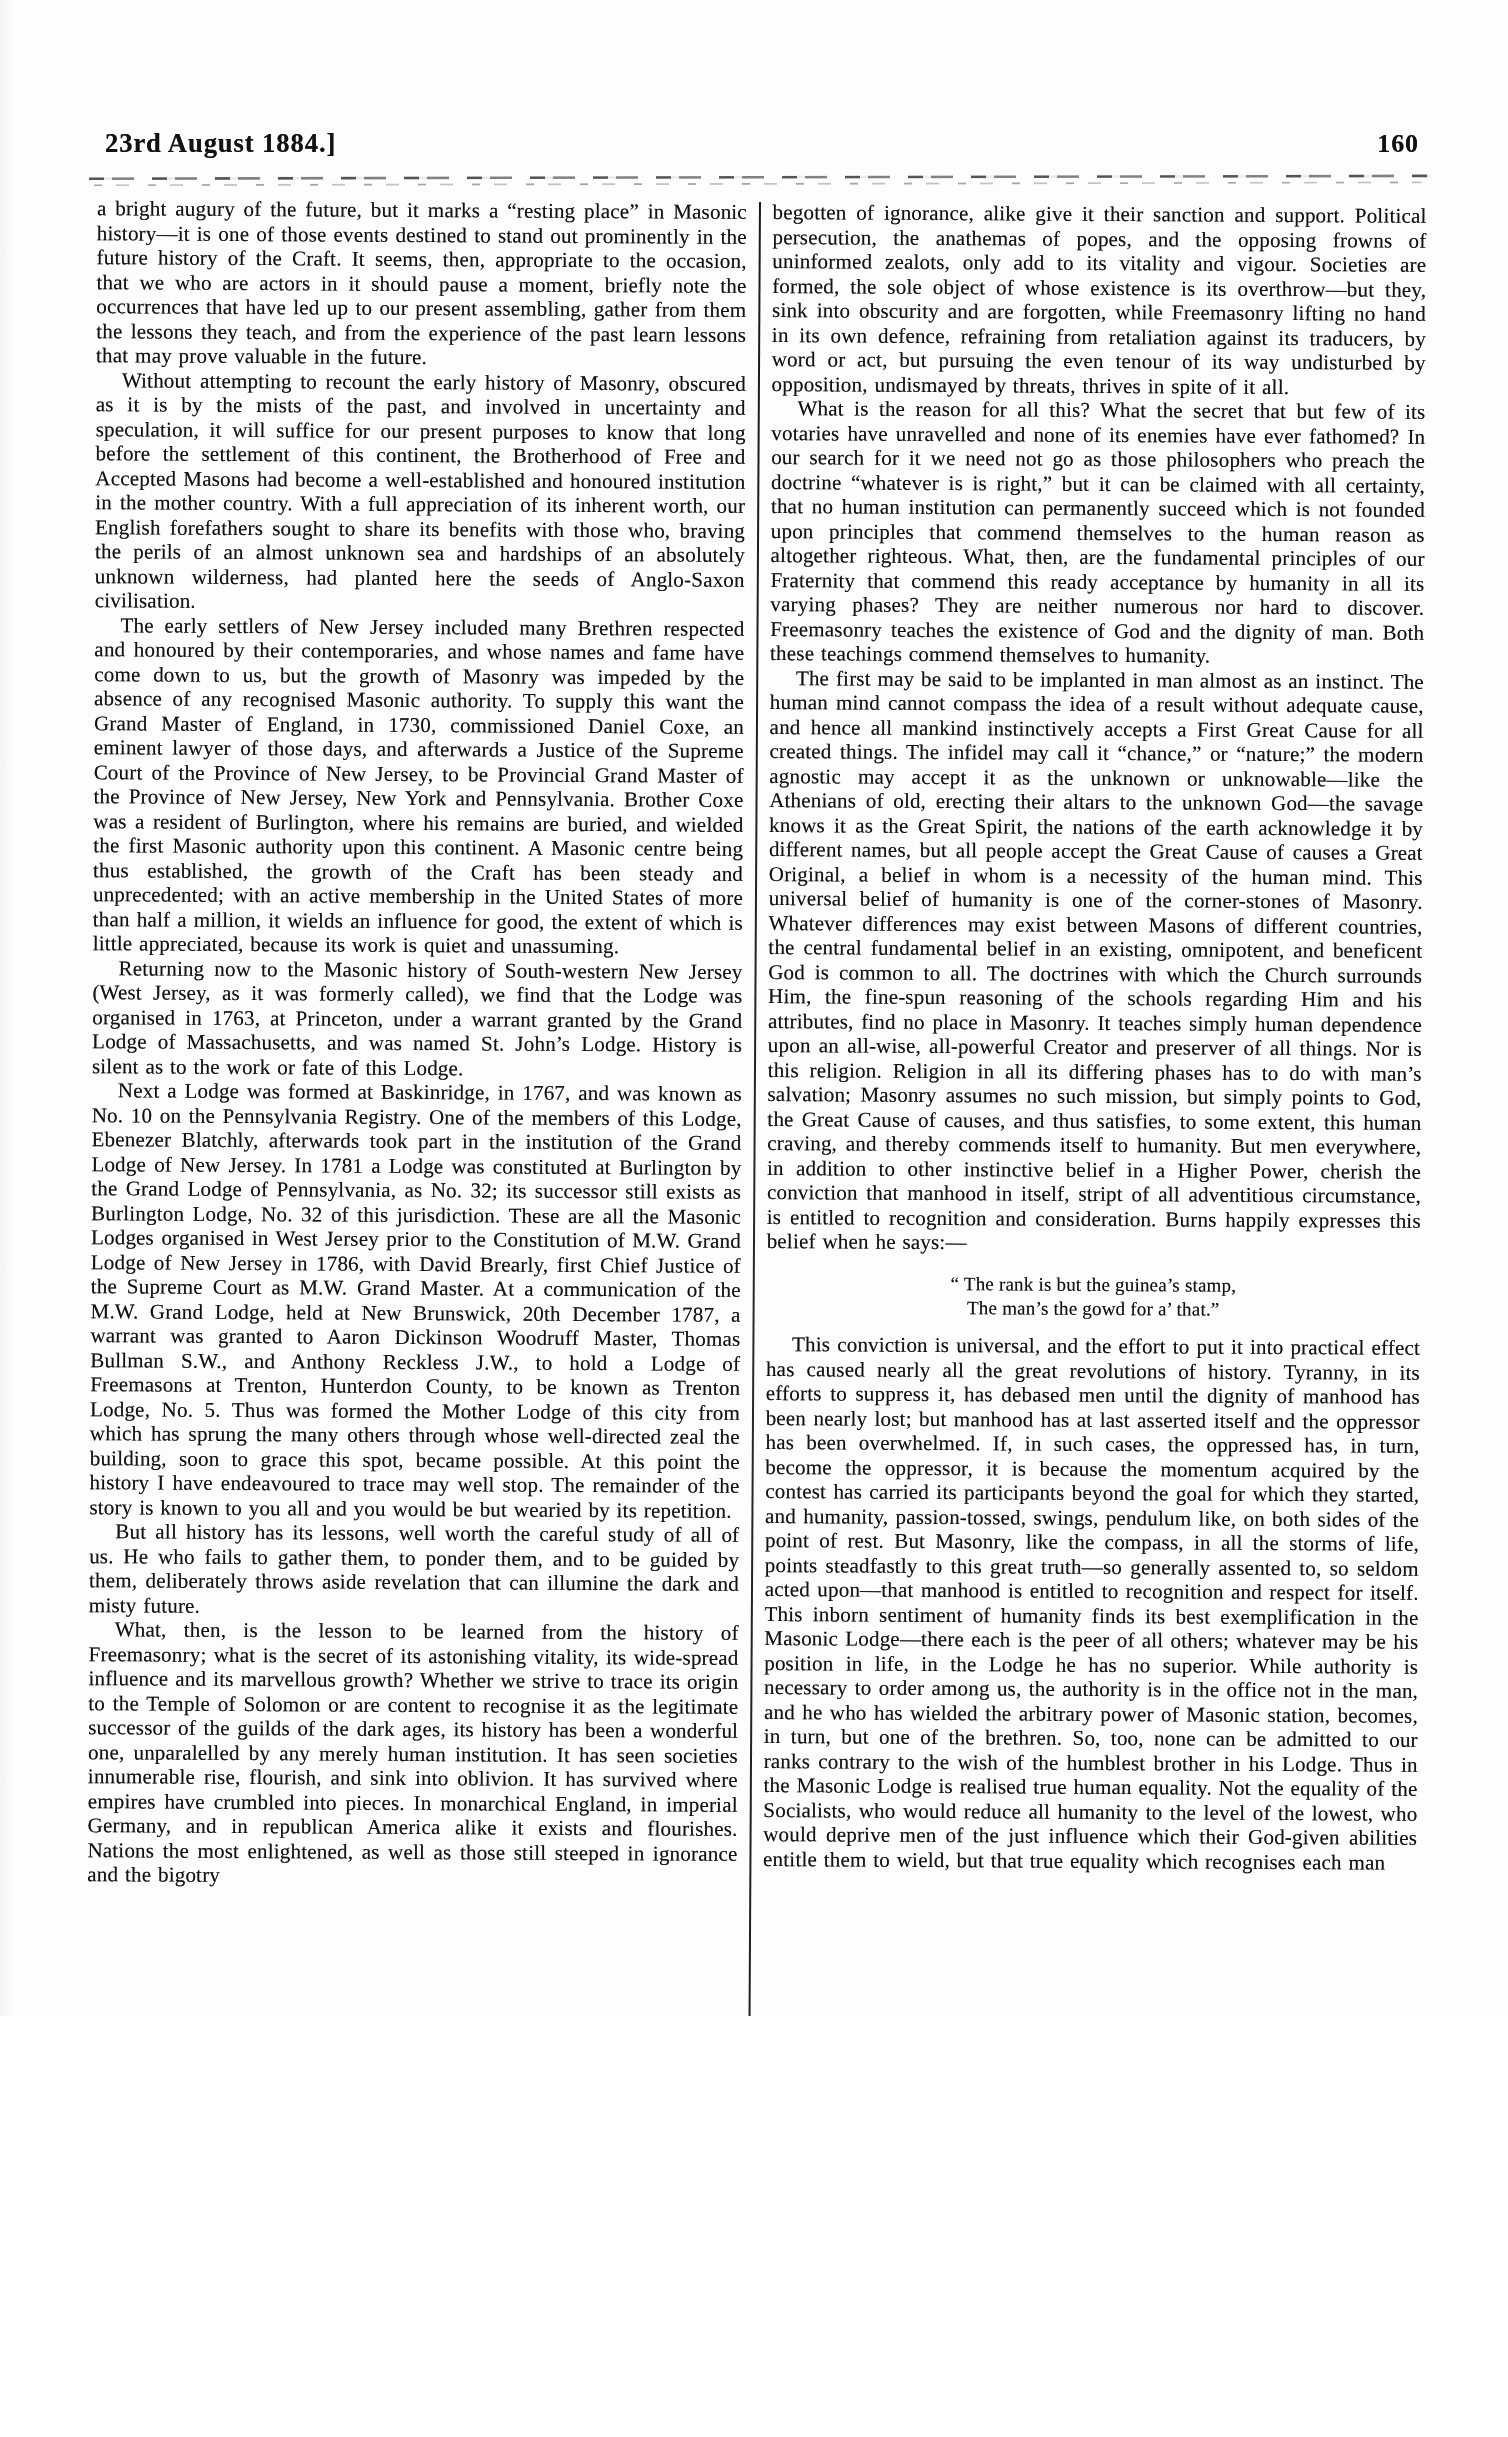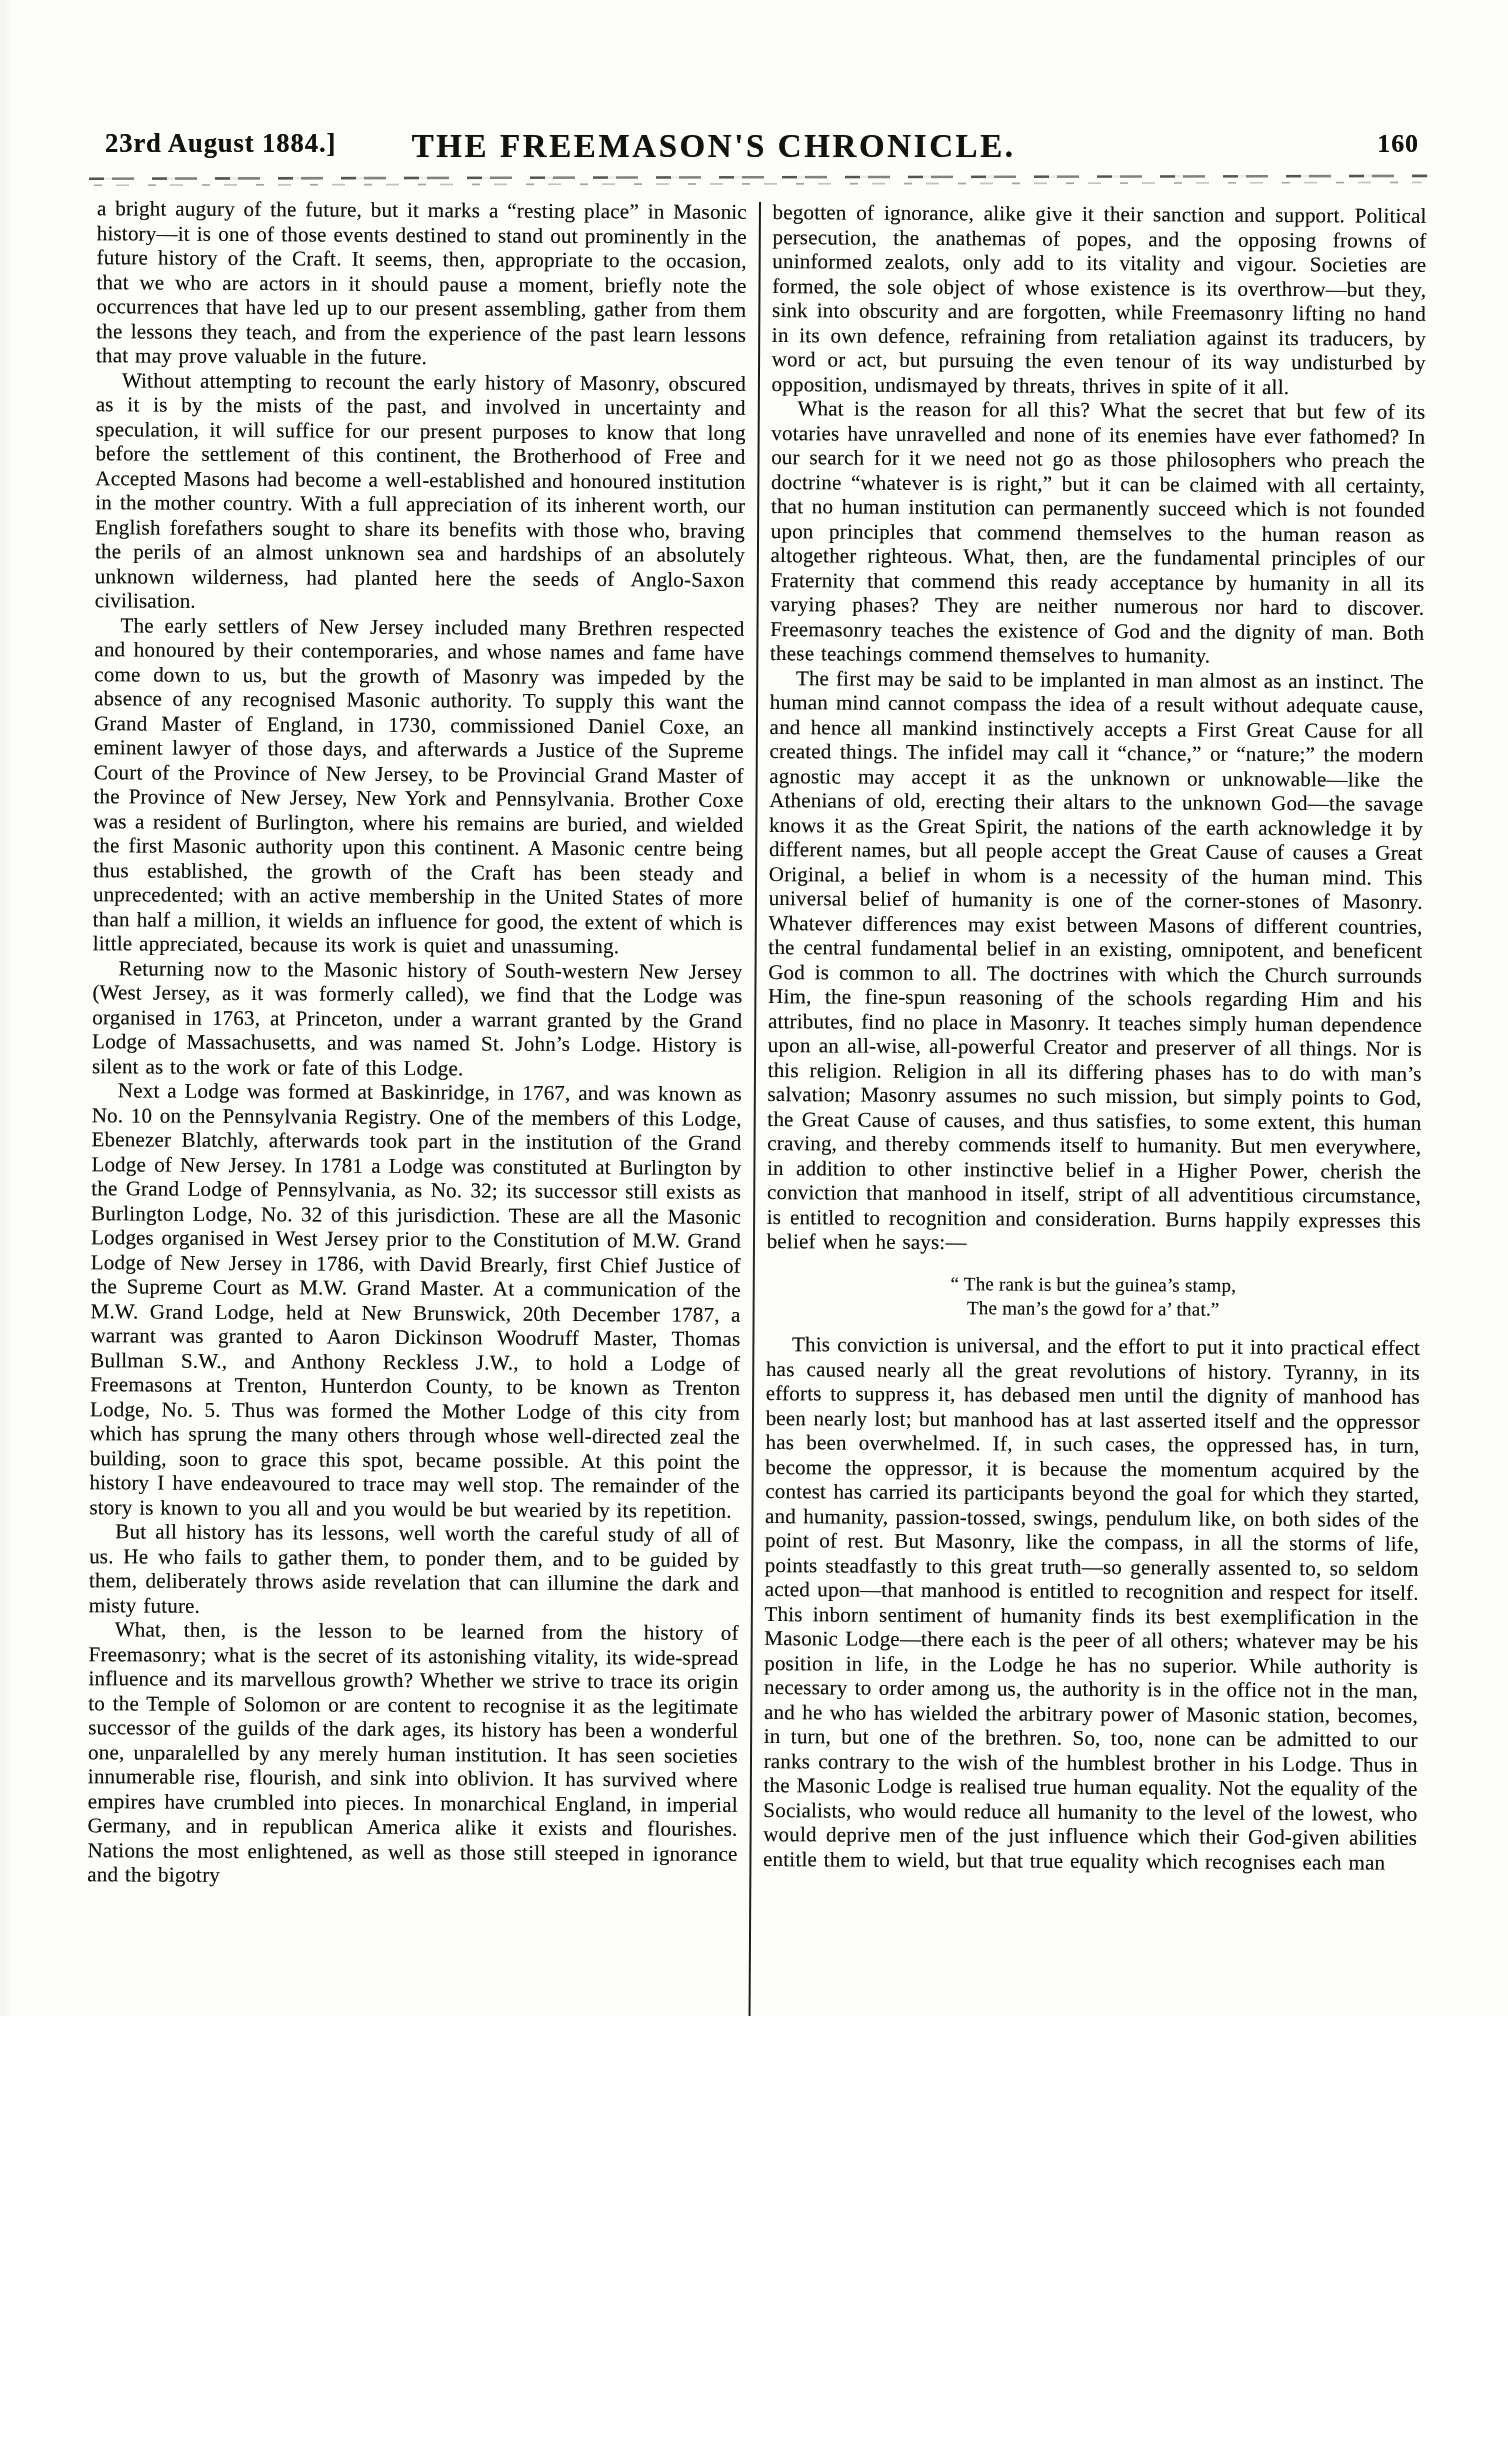--- a/index.html
+++ b/index.html
@@ -79,21 +79,20 @@
     text-shadow: 0 0 0.4px rgba(15,13,11,0.55);
   }
 </style>
 </head>
 <body>
 
 <div class="sheet">
 
   <div class="masthead">
     <span class="issue-date">23rd August 1884.]</span>
-    <span class="masthead-title">THE FREEMASON'S CHRONICLE.</span>
     <span class="page-number">160</span>
   </div>
 
   <div class="head-rule"></div>
 
   <div class="columns">
     <div class="col left" id="left-col">
         <p class="para no-indent">a bright augury of the future, but it marks a “resting place” in Masonic history—it is one of those events destined to stand out prominently in the future history of the Craft. It seems, then, appropriate to the occasion, that we who are actors in it should pause a moment, briefly note the occurrences that have led up to our present assembling, gather from them the lessons they teach, and from the experience of the past learn lessons that may prove valuable in the future.</p>
         <p class="para">Without attempting to recount the early history of Masonry, obscured as it is by the mists of the past, and involved in uncertainty and speculation, it will suffice for our present purposes to know that long before the settlement of this continent, the Brotherhood of Free and Accepted Masons had become a well-established and honoured institution in the mother country. With a full appreciation of its inherent worth, our English forefathers sought to share its benefits with those who, braving the perils of an almost unknown sea and hardships of an absolutely unknown wilderness, had planted here the seeds of Anglo-Saxon civilisation.</p>
         <p class="para">The early settlers of New Jersey included many Brethren respected and honoured by their contemporaries, and whose names and fame have come down to us, but the growth of Masonry was impeded by the absence of any recognised Masonic authority. To supply this want the Grand Master of England, in 1730, commissioned Daniel Coxe, an eminent lawyer of those days, and afterwards a Justice of the Supreme Court of the Province of New Jersey, to be Provincial Grand Master of the Province of New Jersey, New York and Pennsylvania. Brother Coxe was a resident of Burlington, where his remains are buried, and wielded the first Masonic authority upon this continent. A Masonic centre being thus established, the growth of the Craft has been steady and unprecedented; with an active membership in the United States of more than half a million, it wields an influence for good, the extent of which is little appreciated, because its work is quiet and unassuming.</p>

